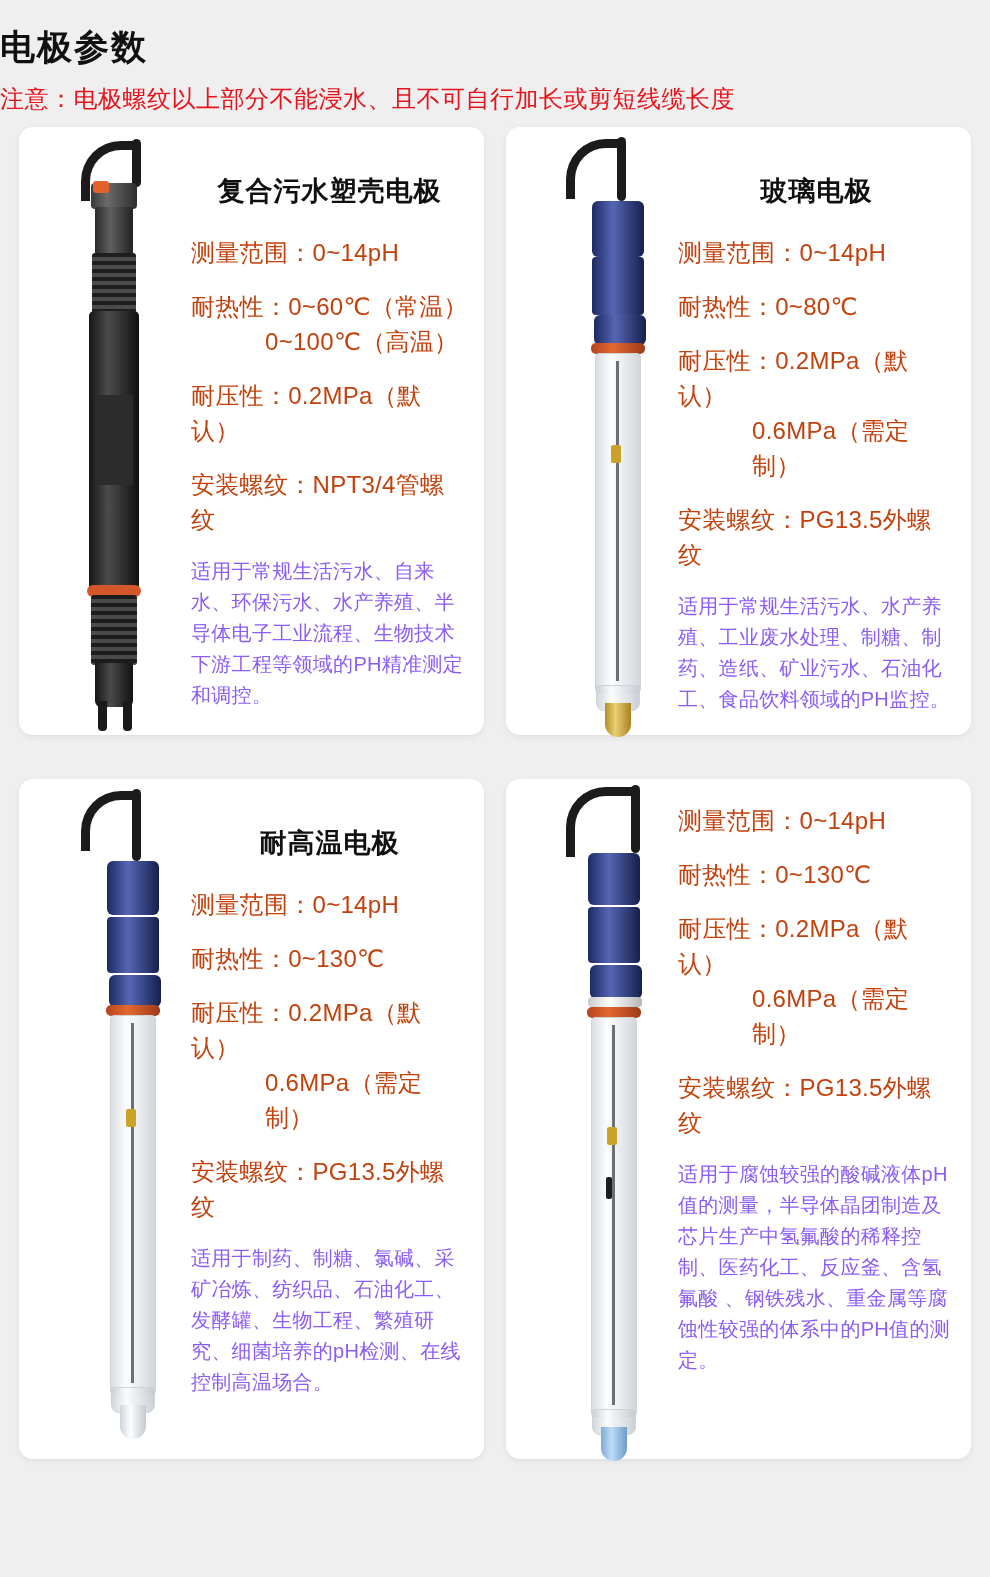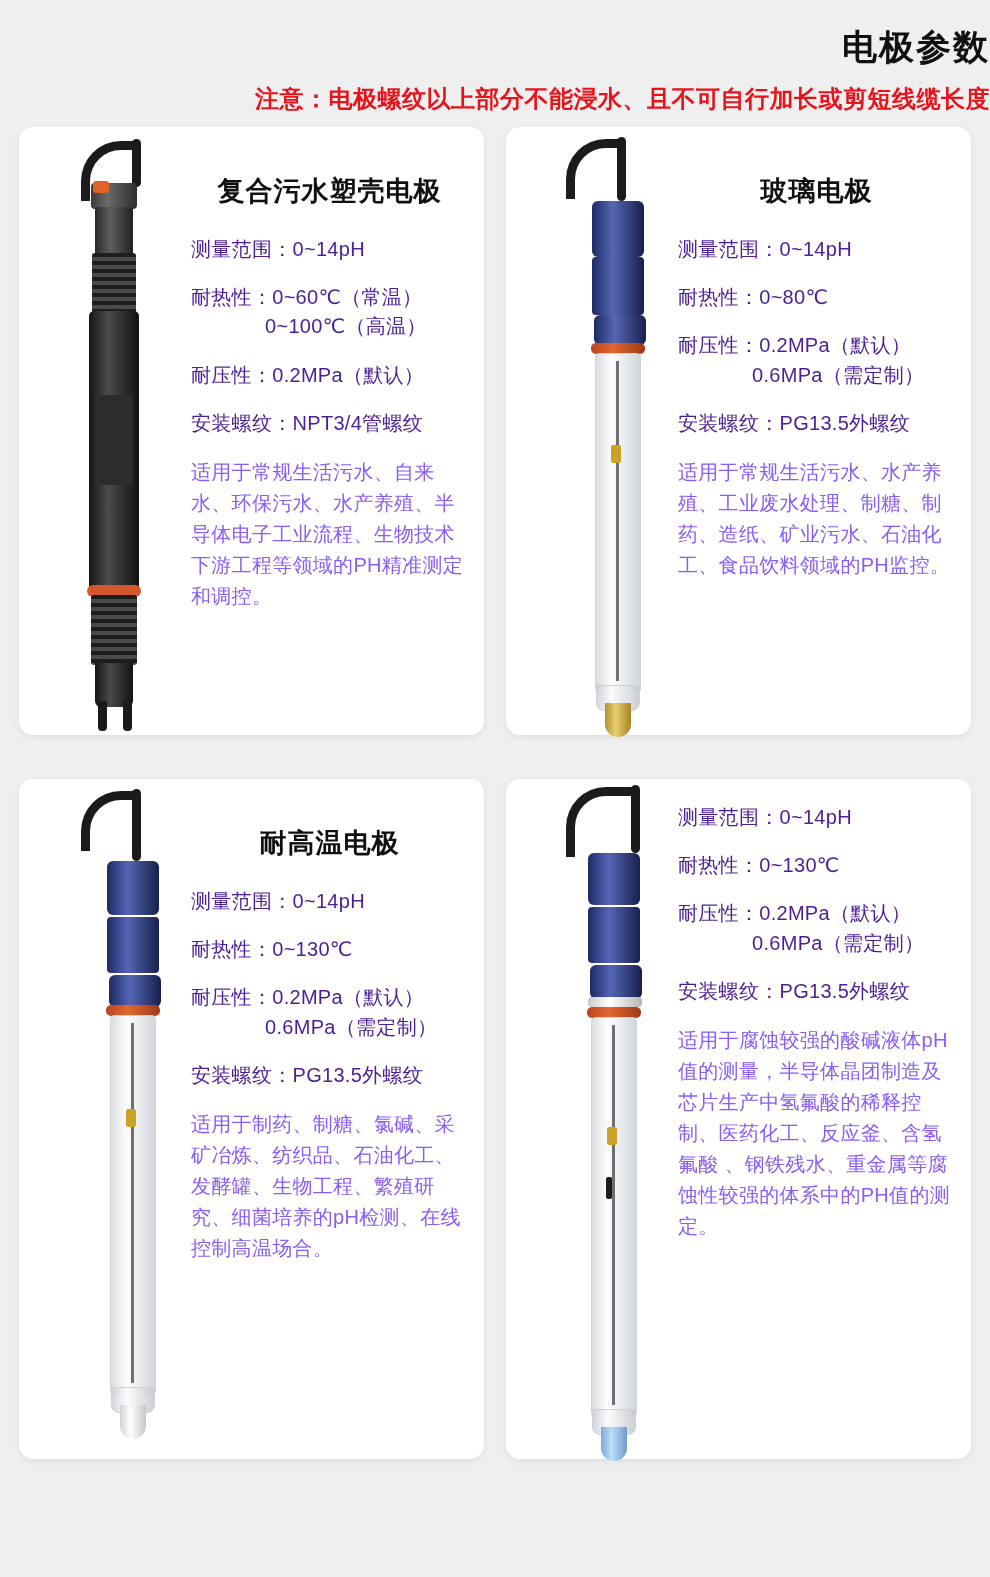--- a/index.html
+++ b/index.html
@@ -14,40 +14,40 @@
     font-family: "Liberation Sans", "DejaVu Sans", sans-serif;
     color: #1a1a1a;
   }
   .page {
     width: 990px;
     min-height: 1577px;
     background: #efefef;
     padding: 0 0 40px 0;
   }
   .header {
-    text-align: right;
+    text-align: left;
     padding-top: 18px;
   }
   .main-title {
     font-size: 35px;
     font-weight: bold;
     letter-spacing: 2px;
     color: #101010;
     margin: 6px 0 12px 0;
   }
   .sub-title {
     font-size: 24px;
     font-weight: bold;
     color: #101010;
     margin-bottom: 14px;
     letter-spacing: 0.5px;
   }
   .warning {
     font-size: 24px;
-    font-weight: bold;
+    font-weight: normal;
     color: #e8121a;
     letter-spacing: 0.5px;
     margin-bottom: 12px;
   }
   .service-line {
     text-align: right;
     font-size: 23px;
     font-weight: bold;
     color: #101010;
     padding-right: 42px;
@@ -83,23 +83,23 @@
   }
   .card-title {
     font-size: 27px;
     font-weight: bold;
     text-align: center;
     color: #101010;
     margin: 22px 0 26px 0;
     letter-spacing: 1px;
   }
   .spec {
-    font-size: 20px;
+    font-size: 24px;
     line-height: 1.46;
-    color: #4c1d95;
+    color: #c2410c;
     margin-bottom: 19px;
     letter-spacing: 0.3px;
   }
   .spec .cont {
     display: block;
     padding-left: 74px;
   }
   .desc {
     font-size: 20px;
     line-height: 1.55;

